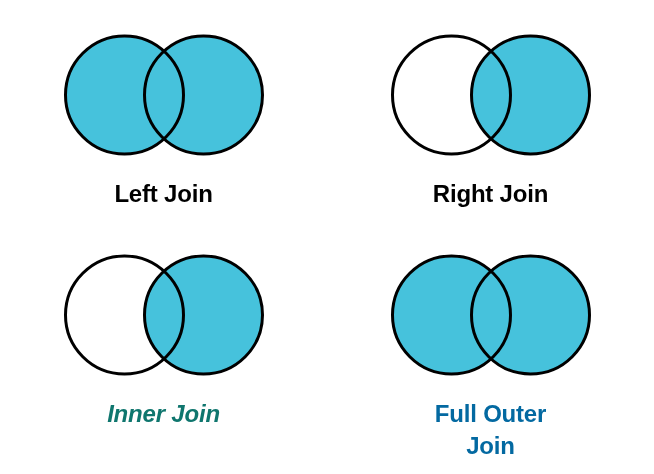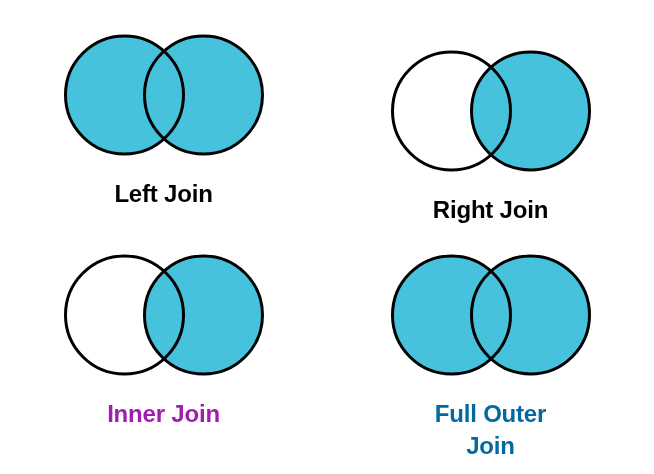--- a/index.html
+++ b/index.html
@@ -27,21 +27,21 @@
     grid-template-columns: 1fr 1fr;
     grid-template-rows: 1fr 1fr;
   }
   .cell {
     position: relative;
     display: flex;
     flex-direction: column;
     align-items: center;
   }
   .cell-tl { padding-top: 34px; }
-  .cell-tr { padding-top: 50px; }
+  .cell-tr { padding-top: 34px; }
   .cell-bl { padding-top: 17px; }
   .cell-br { padding-top: 17px; }
 
   .venn {
     width: 200px;
     height: 122px;
     display: block;
   }
   .venn-label {
     margin-top: 22px;
@@ -112,21 +112,21 @@
             </clipPath>
         </defs>
         <circle cx="60.5" cy="61" r="59" fill="#ffffff"></circle>
         <circle cx="139.5" cy="61" r="59" fill="#ffffff"></circle>
         <g clip-path="url(#clip-right-ij)">
           <circle cx="139.5" cy="61" r="59" fill="#46c2dc"></circle>
         </g>
         <circle cx="60.5" cy="61" r="59" fill="none" stroke="#000000" stroke-width="3"></circle>
         <circle cx="139.5" cy="61" r="59" fill="none" stroke="#000000" stroke-width="3"></circle>
       </svg>
-      <div class="venn-label" style="color: #a21caf;">Inner Join</div>
+      <div class="venn-label" style="color: #0f766e; font-style: italic;">Inner Join</div>
     </div>
 
     <div class="cell cell-br">
       <svg class="venn" viewBox="0 0 200 122">
         <circle cx="60.5" cy="61" r="59" fill="#46c2dc"></circle>
         <circle cx="139.5" cy="61" r="59" fill="#46c2dc"></circle>
         <circle cx="60.5" cy="61" r="59" fill="none" stroke="#000000" stroke-width="3"></circle>
         <circle cx="139.5" cy="61" r="59" fill="none" stroke="#000000" stroke-width="3"></circle>
       </svg>
       <div class="venn-label" style="color: #0369a1;">Full Outer

